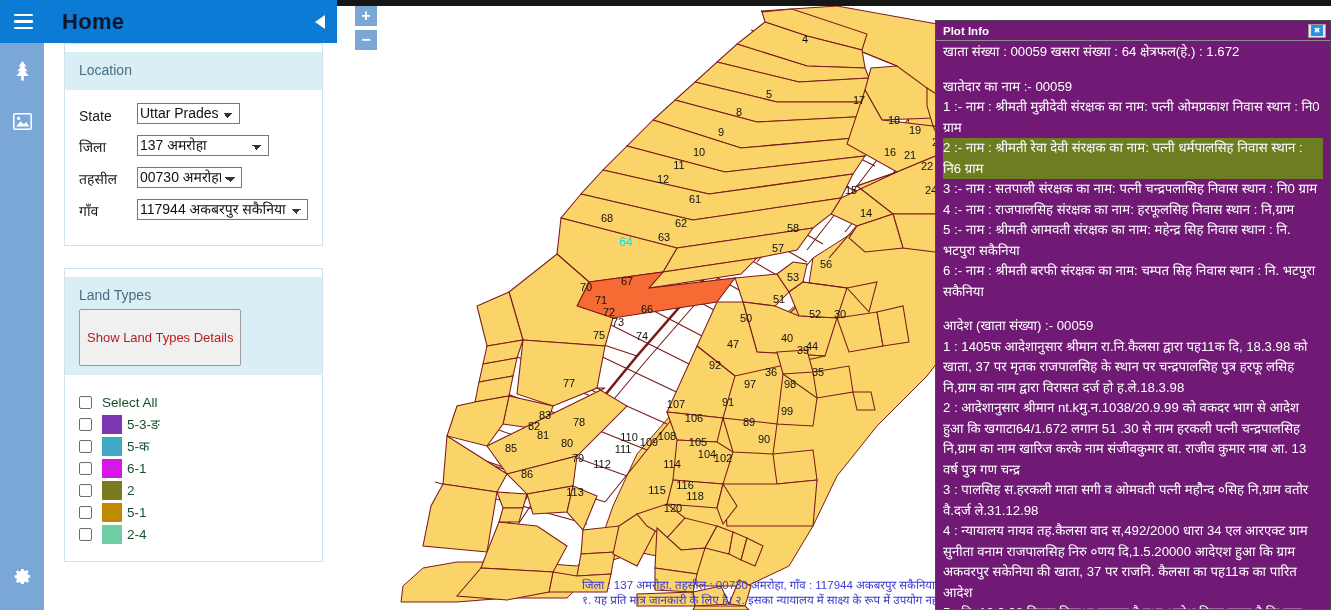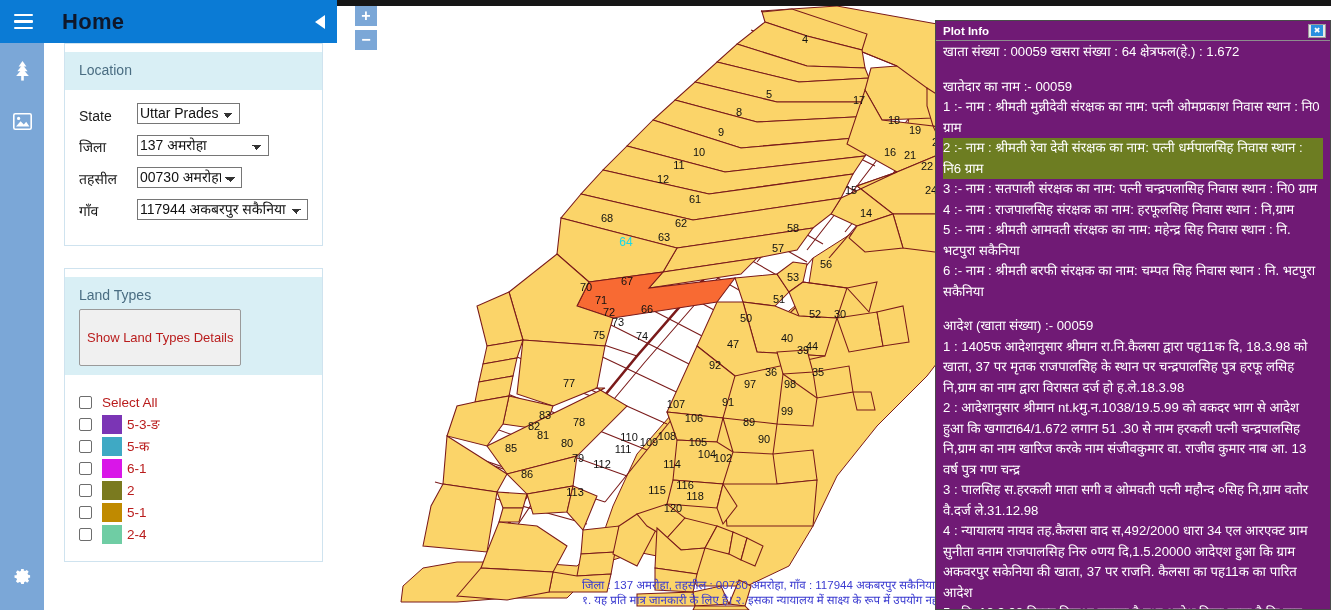--- a/index.html
+++ b/index.html
@@ -100,21 +100,21 @@
     background: #f0f0f0; border: 1px solid #9a9a9a;
     padding: 20px 7px; cursor: pointer; border-radius: 2px;
   }
   .lt-list { padding-top: 2px; }
   .lt-row { display: flex; align-items: center; height: 22px; }
   .cb {
     width: 13px; height: 13px; border: 1px solid #6d6d6d; background: #fff;
     margin-right: 10px; flex: 0 0 auto; border-radius: 2px; cursor: pointer;
   }
   .swatch { width: 20px; height: 19px; flex: 0 0 auto; margin-right: 5px; }
-  .lt-label { font-size: 13.5px; color: #b91c1c; }
+  .lt-label { font-size: 13.5px; color: #14532d; }
 
   
   .map {
     position: absolute; left: 337px; top: 6px; width: 994px; height: 604px;
     background: #ffffff; overflow: hidden; z-index: 10;
   }
   .zoom-ctrls { position: absolute; left: 18px; top: 0px; z-index: 22; }
   .zoom-btn {
     width: 22px; height: 20px; background: #7ba7d7; color: #fff;
     display: flex; align-items: center; justify-content: center;
@@ -550,21 +550,21 @@
       <div class="pi-line">खातेदार का नाम :- 00059</div>
       <div class="pi-line">1 :- नाम : श्रीमती मुन्नीदेवी संरक्षक का नाम: पत्नी ओमप्रकाश निवास स्थान : नि0 ग्राम</div>
       <div class="pi-line pi-hl">2 :- नाम : श्रीमती रेवा देवी संरक्षक का नाम: पत्नी धर्मपालसिह निवास स्थान : नि6 ग्राम</div>
       <div class="pi-line">3 :- नाम : सतपाली संरक्षक का नाम: पत्नी चन्द्रपलासिह निवास स्थान : नि0 ग्राम</div>
       <div class="pi-line">4 :- नाम : राजपालसिह संरक्षक का नाम: हरफूलसिह निवास स्थान : नि,ग्राम</div>
       <div class="pi-line">5 :- नाम : श्रीमती आमवती संरक्षक का नाम: महेन्द्र सिह निवास स्थान : नि. भटपुरा सकैनिया</div>
       <div class="pi-line">6 :- नाम : श्रीमती बरफी संरक्षक का नाम: चम्पत सिह निवास स्थान : नि. भटपुरा सकैनिया</div>
       <div class="pi-gap"></div>
       <div class="pi-line">आदेश (खाता संख्या) :- 00059</div>
       <div class="pi-line">1 : 1405फ आदेशानुसार श्रीमान रा.नि.कैलसा द्वारा पह11क दि, 18.3.98 को खाता, 37 पर मृतक राजपालसिह के स्थान पर चन्द्रपालसिह पुत्र हरफू लसिह नि,ग्राम का नाम द्वारा विरासत दर्ज हो ह.ले.18.3.98</div>
-      <div class="pi-line">2 : आदेशानुसार श्रीमान nt.kमु.न.1038/19.5.99 को वकदर भाग से आदेश हुआ कि खगाटा64/1.672 लगान 51 .30 से नाम हरकली पत्नी चन्द्रपालसिह नि,ग्राम का नाम खारिज करके नाम संजीवकुमार वा. राजीव कुमार नाब आ. 13 वर्ष पुत्र गण चन्द्र</div>
+      <div class="pi-line">2 : आदेशानुसार श्रीमान nt.kमु.न.1038/20.9.99 को वकदर भाग से आदेश हुआ कि खगाटा64/1.672 लगान 51 .30 से नाम हरकली पत्नी चन्द्रपालसिह नि,ग्राम का नाम खारिज करके नाम संजीवकुमार वा. राजीव कुमार नाब आ. 13 वर्ष पुत्र गण चन्द्र</div>
       <div class="pi-line">3 : पालसिह स.हरकली माता सगी व ओमवती पत्नी महोैन्द ०सिह नि,ग्राम वतोर वै.दर्ज ले.31.12.98</div>
       <div class="pi-line">4 : न्यायालय नायव तह.कैलसा वाद स,492/2000 धारा 34 एल आरएक्ट ग्राम सुनीता वनाम राजपालसिह निरु ०णय दि,1.5.20000 आदेएश हुआ कि ग्राम अकवरपुर सकेनिया की खाता, 37 पर राजनि. कैलसा का पह11क का पारित आदेश</div>
       <div class="pi-line">5 : दि, 18.3.98 निरस्त कियआ दजाता है तथा आदेश किया जाता है कि ग्राम अकवरपुर सकेनिय ०तह.अमरोहा की खाता, 37 गाटा,64/1.672 माल 51.3 0 के वकदर भाग परमृतक राजपालसिह पुत्र हरफूलसिह नि,ग्राम का नाम खारिज करके श्रीमती सुनीता</div>
 
     </div>
   </div>
 
 </div>
 
 </body></html>

